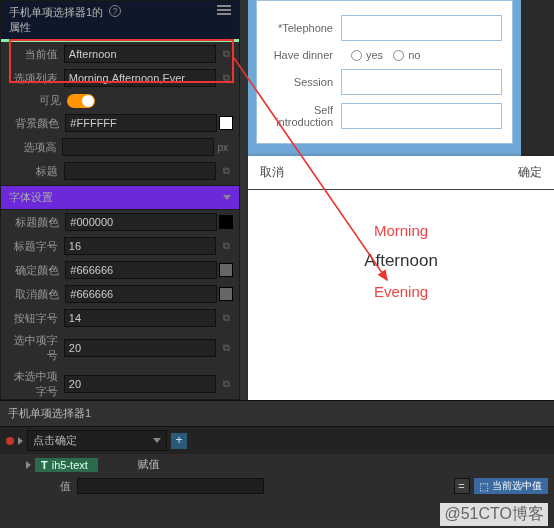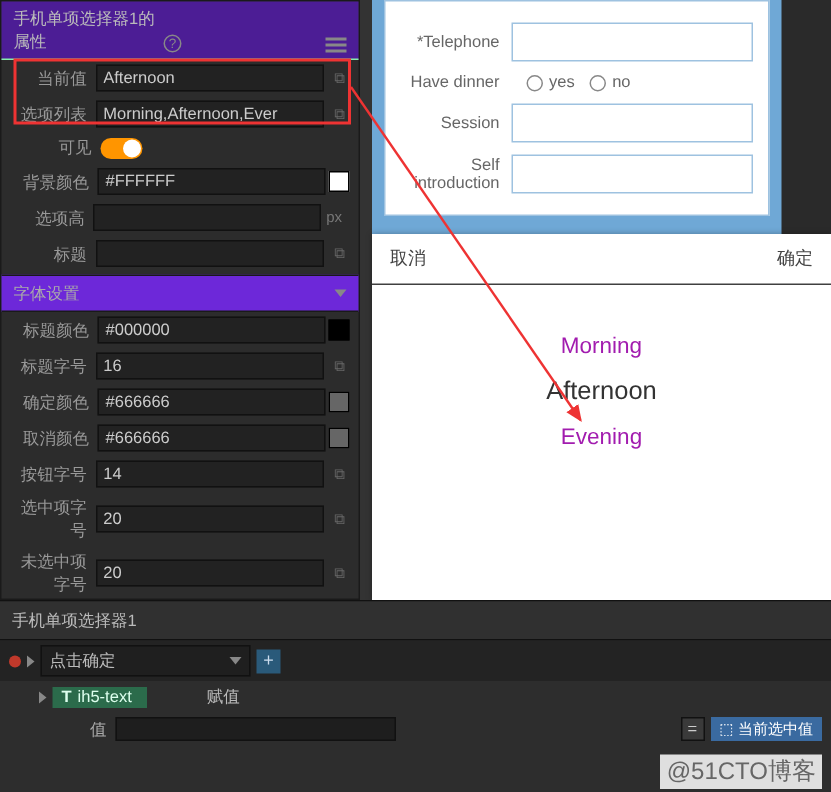--- a/index.html
+++ b/index.html
@@ -1,21 +1,21 @@
 <!DOCTYPE html>
 <html><head>
 <meta charset="utf-8">
 <style>
 *{box-sizing:border-box;margin:0;padding:0;font-family:"Microsoft YaHei",Arial,sans-serif}
 html,body{width:554px;height:528px;overflow:hidden;background:#2a2a2a}
 .root{position:relative;width:554px;height:528px;background:#2a2a2a}
 
 
 .props{position:absolute;left:0;top:0;width:240px;height:400px;background:#2c2c2c;color:#bbb;font-size:11px;border:1px solid #1a1a1a}
-.props-hd{display:flex;align-items:flex-end;padding:4px 8px;background:#4c1d95;border-bottom:1px solid #86efac}
+.props-hd{display:flex;align-items:flex-start;padding:4px 8px;background:#0f172a;border-bottom:3px solid #86efac}
 .props-hd .ttl{flex:1}
 .help{display:inline-block;width:12px;height:12px;border:1px solid #888;border-radius:50%;text-align:center;line-height:11px;font-size:9px;color:#888;margin-left:4px}
 .ham{width:14px;height:10px;display:inline-block}
 .ham:before{content:"";display:block;width:14px;height:2px;background:#888;box-shadow:0 4px 0 #888,0 8px 0 #888}
 .row{display:flex;align-items:center;padding:3px 6px}
 .row .lbl{width:60px;text-align:right;color:#999;padding-right:6px}
 .row .val{flex:1;height:18px;background:#222;border:1px solid #111;color:#ccc;padding:0 4px;font-size:11px;line-height:16px}
 .row .unit{width:20px;color:#777;font-size:10px;padding-left:3px}
 .row .sw{width:14px;height:14px;background:#fff;display:inline-block;border:1px solid #000;margin-left:2px}
 .row .link{width:14px;height:14px;display:inline-flex;align-items:center;justify-content:center;color:#666;font-size:10px;margin-left:4px}
@@ -35,21 +35,21 @@
 .frow .fin{flex:1;height:26px;border:1px solid #9ec2e0;background:#fff}
 .radio{width:11px;height:11px;border:1px solid #888;border-radius:50%;display:inline-block;margin:0 4px 0 10px;vertical-align:middle}
 .ruler{position:absolute;left:240px;top:0;width:8px;height:400px;background:#333}
 
 
 .picker{position:absolute;left:248px;top:156px;width:306px;height:244px;background:#fff;box-shadow:0 0 4px rgba(0,0,0,.3)}
 .picker-hd{display:flex;justify-content:space-between;padding:8px 12px;font-size:12px;border-bottom:1px solid #404040}
 .picker-hd .cancel{color:#444}
 .picker-hd .ok{color:#444}
 .wheel{position:absolute;top:60px;left:0;right:0;text-align:center}
-.wheel .opt{font-size:15px;color:#a21caf;padding:6px 0}
+.wheel .opt{font-size:15px;color:#ef4444;padding:6px 0}
 .wheel .opt.sel{color:#333;font-size:17px}
 
 
 .arrow{position:absolute;left:232px;top:56px;pointer-events:none}
 
 
 .tl{position:absolute;left:0;top:400px;width:554px;height:128px;background:#2d2d2d;border-top:1px solid #111;color:#bbb;font-size:11px}
 .tl-hd{padding:5px 8px;background:#303030;border-bottom:1px solid #111}
 .tl-row{display:flex;align-items:center;padding:3px 6px}
 .tl-row.evt{background:#232323}

